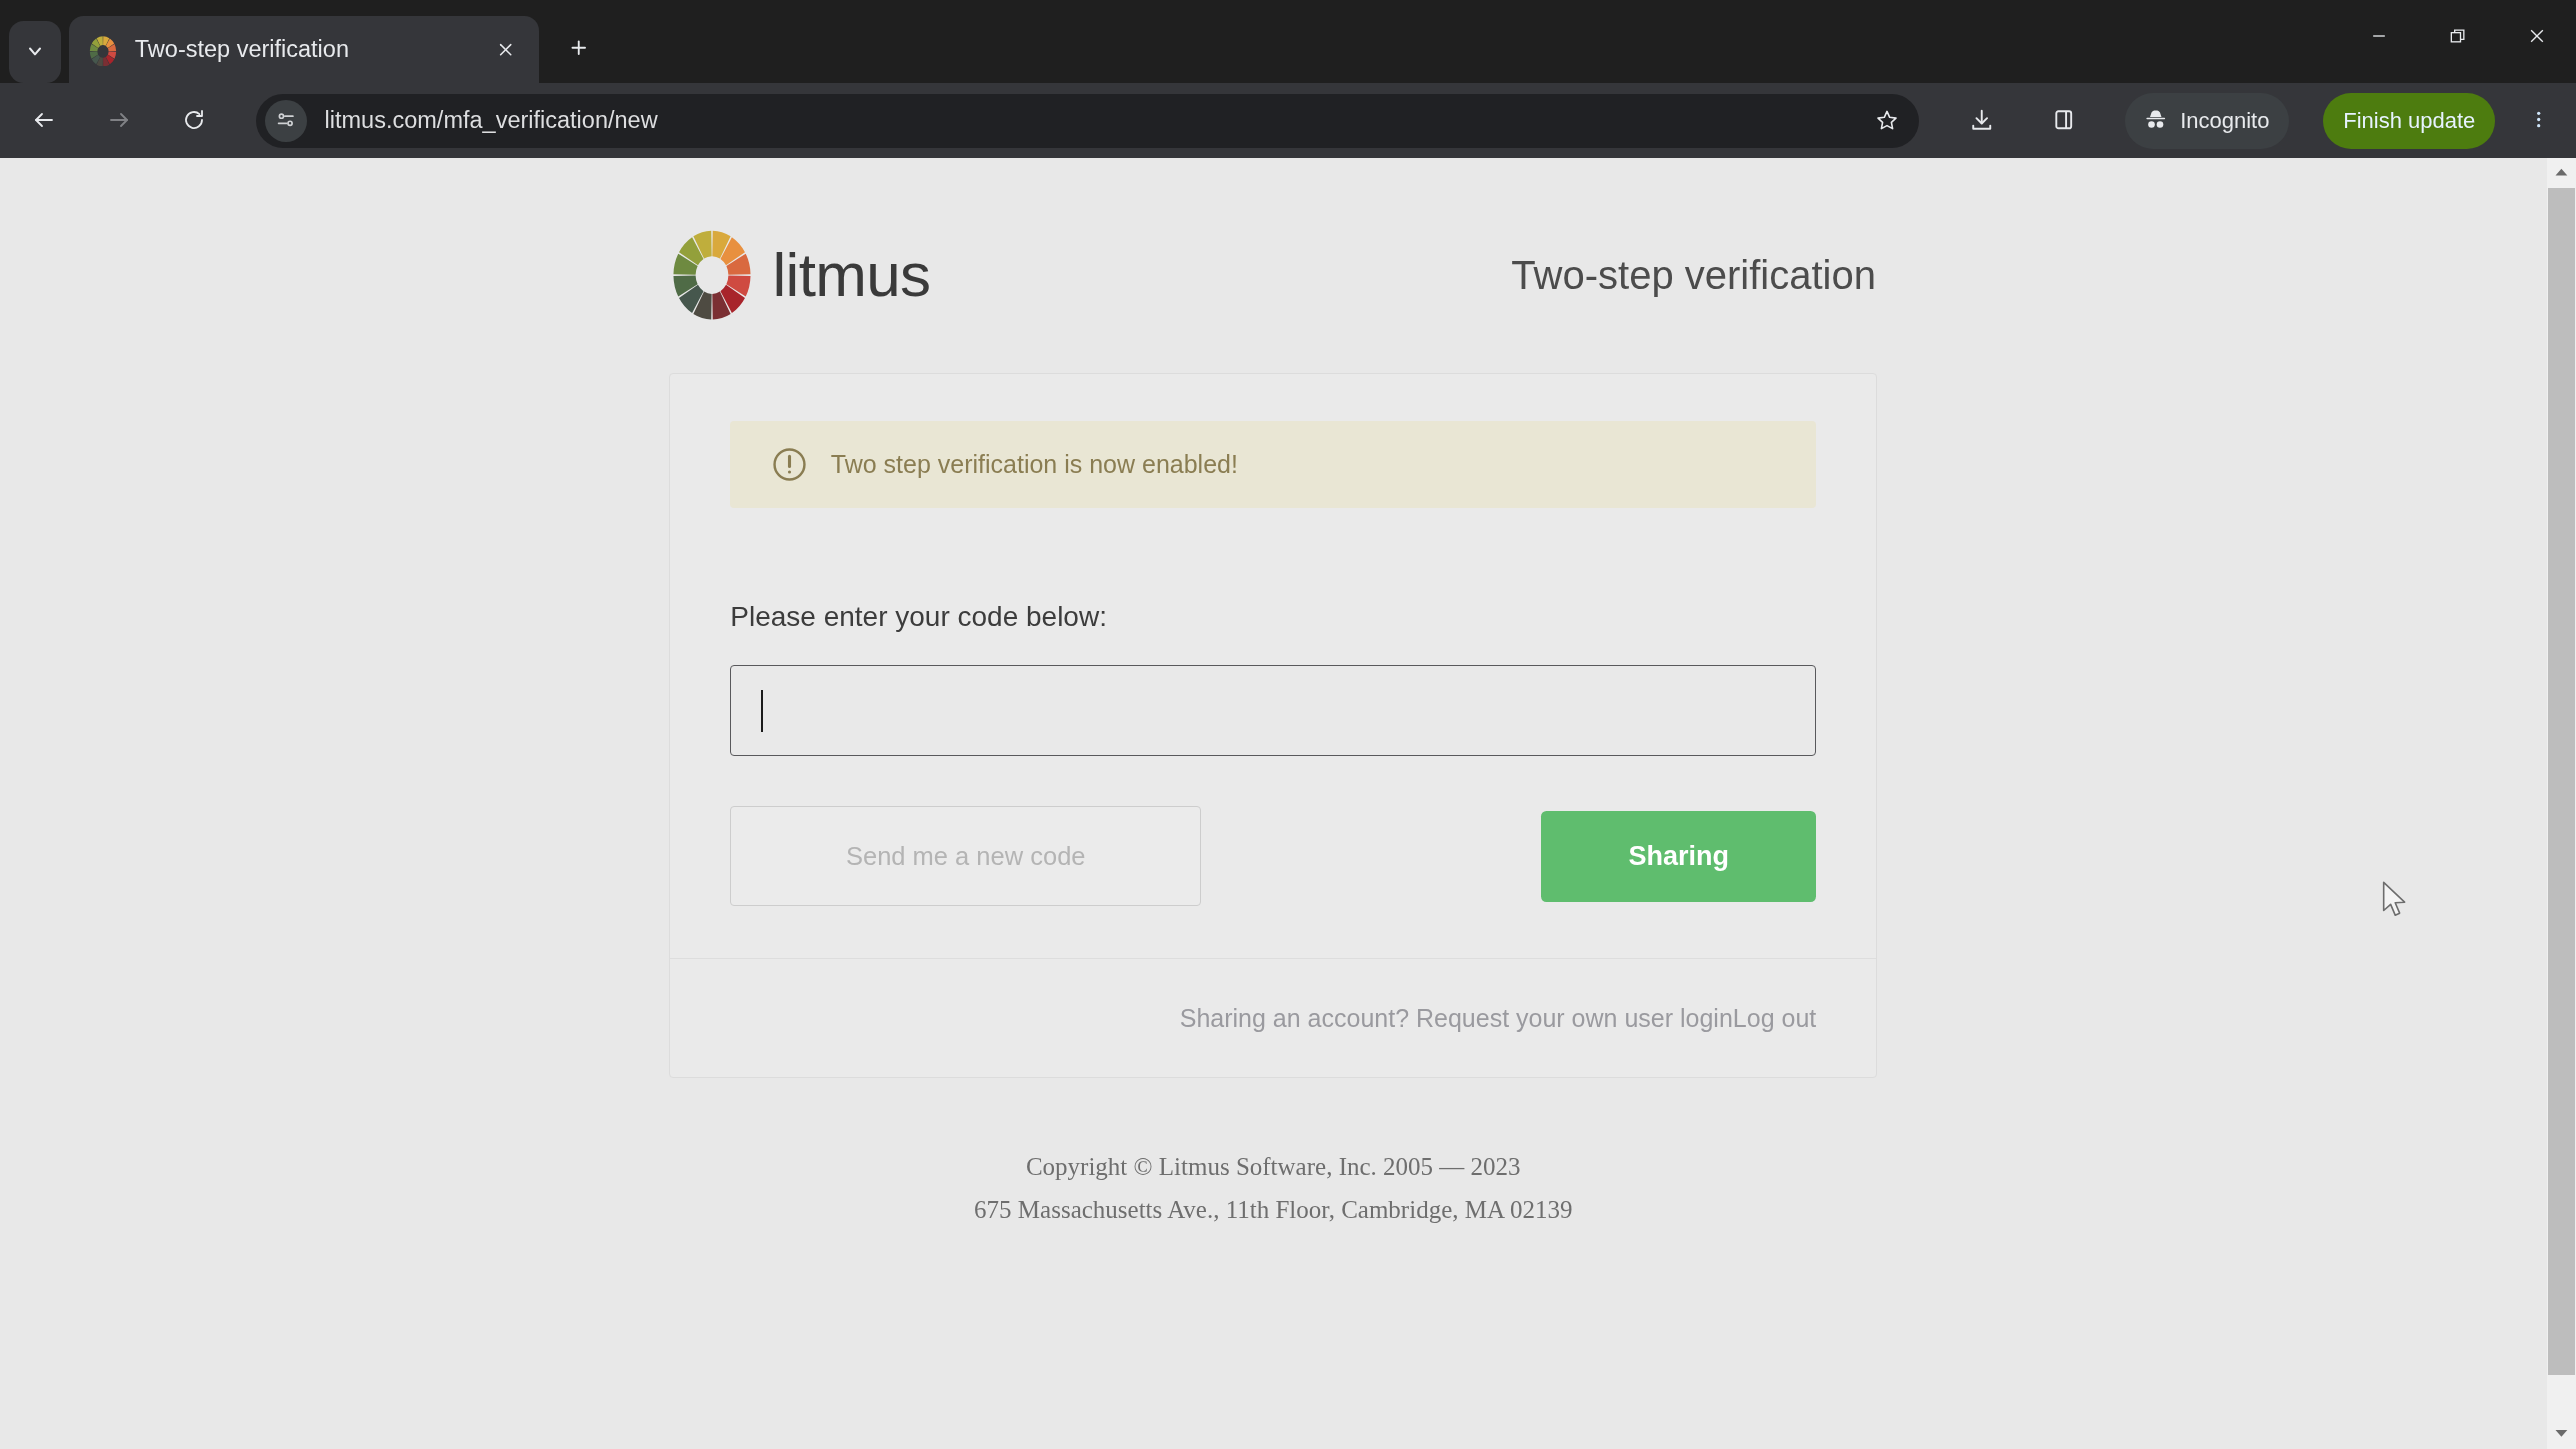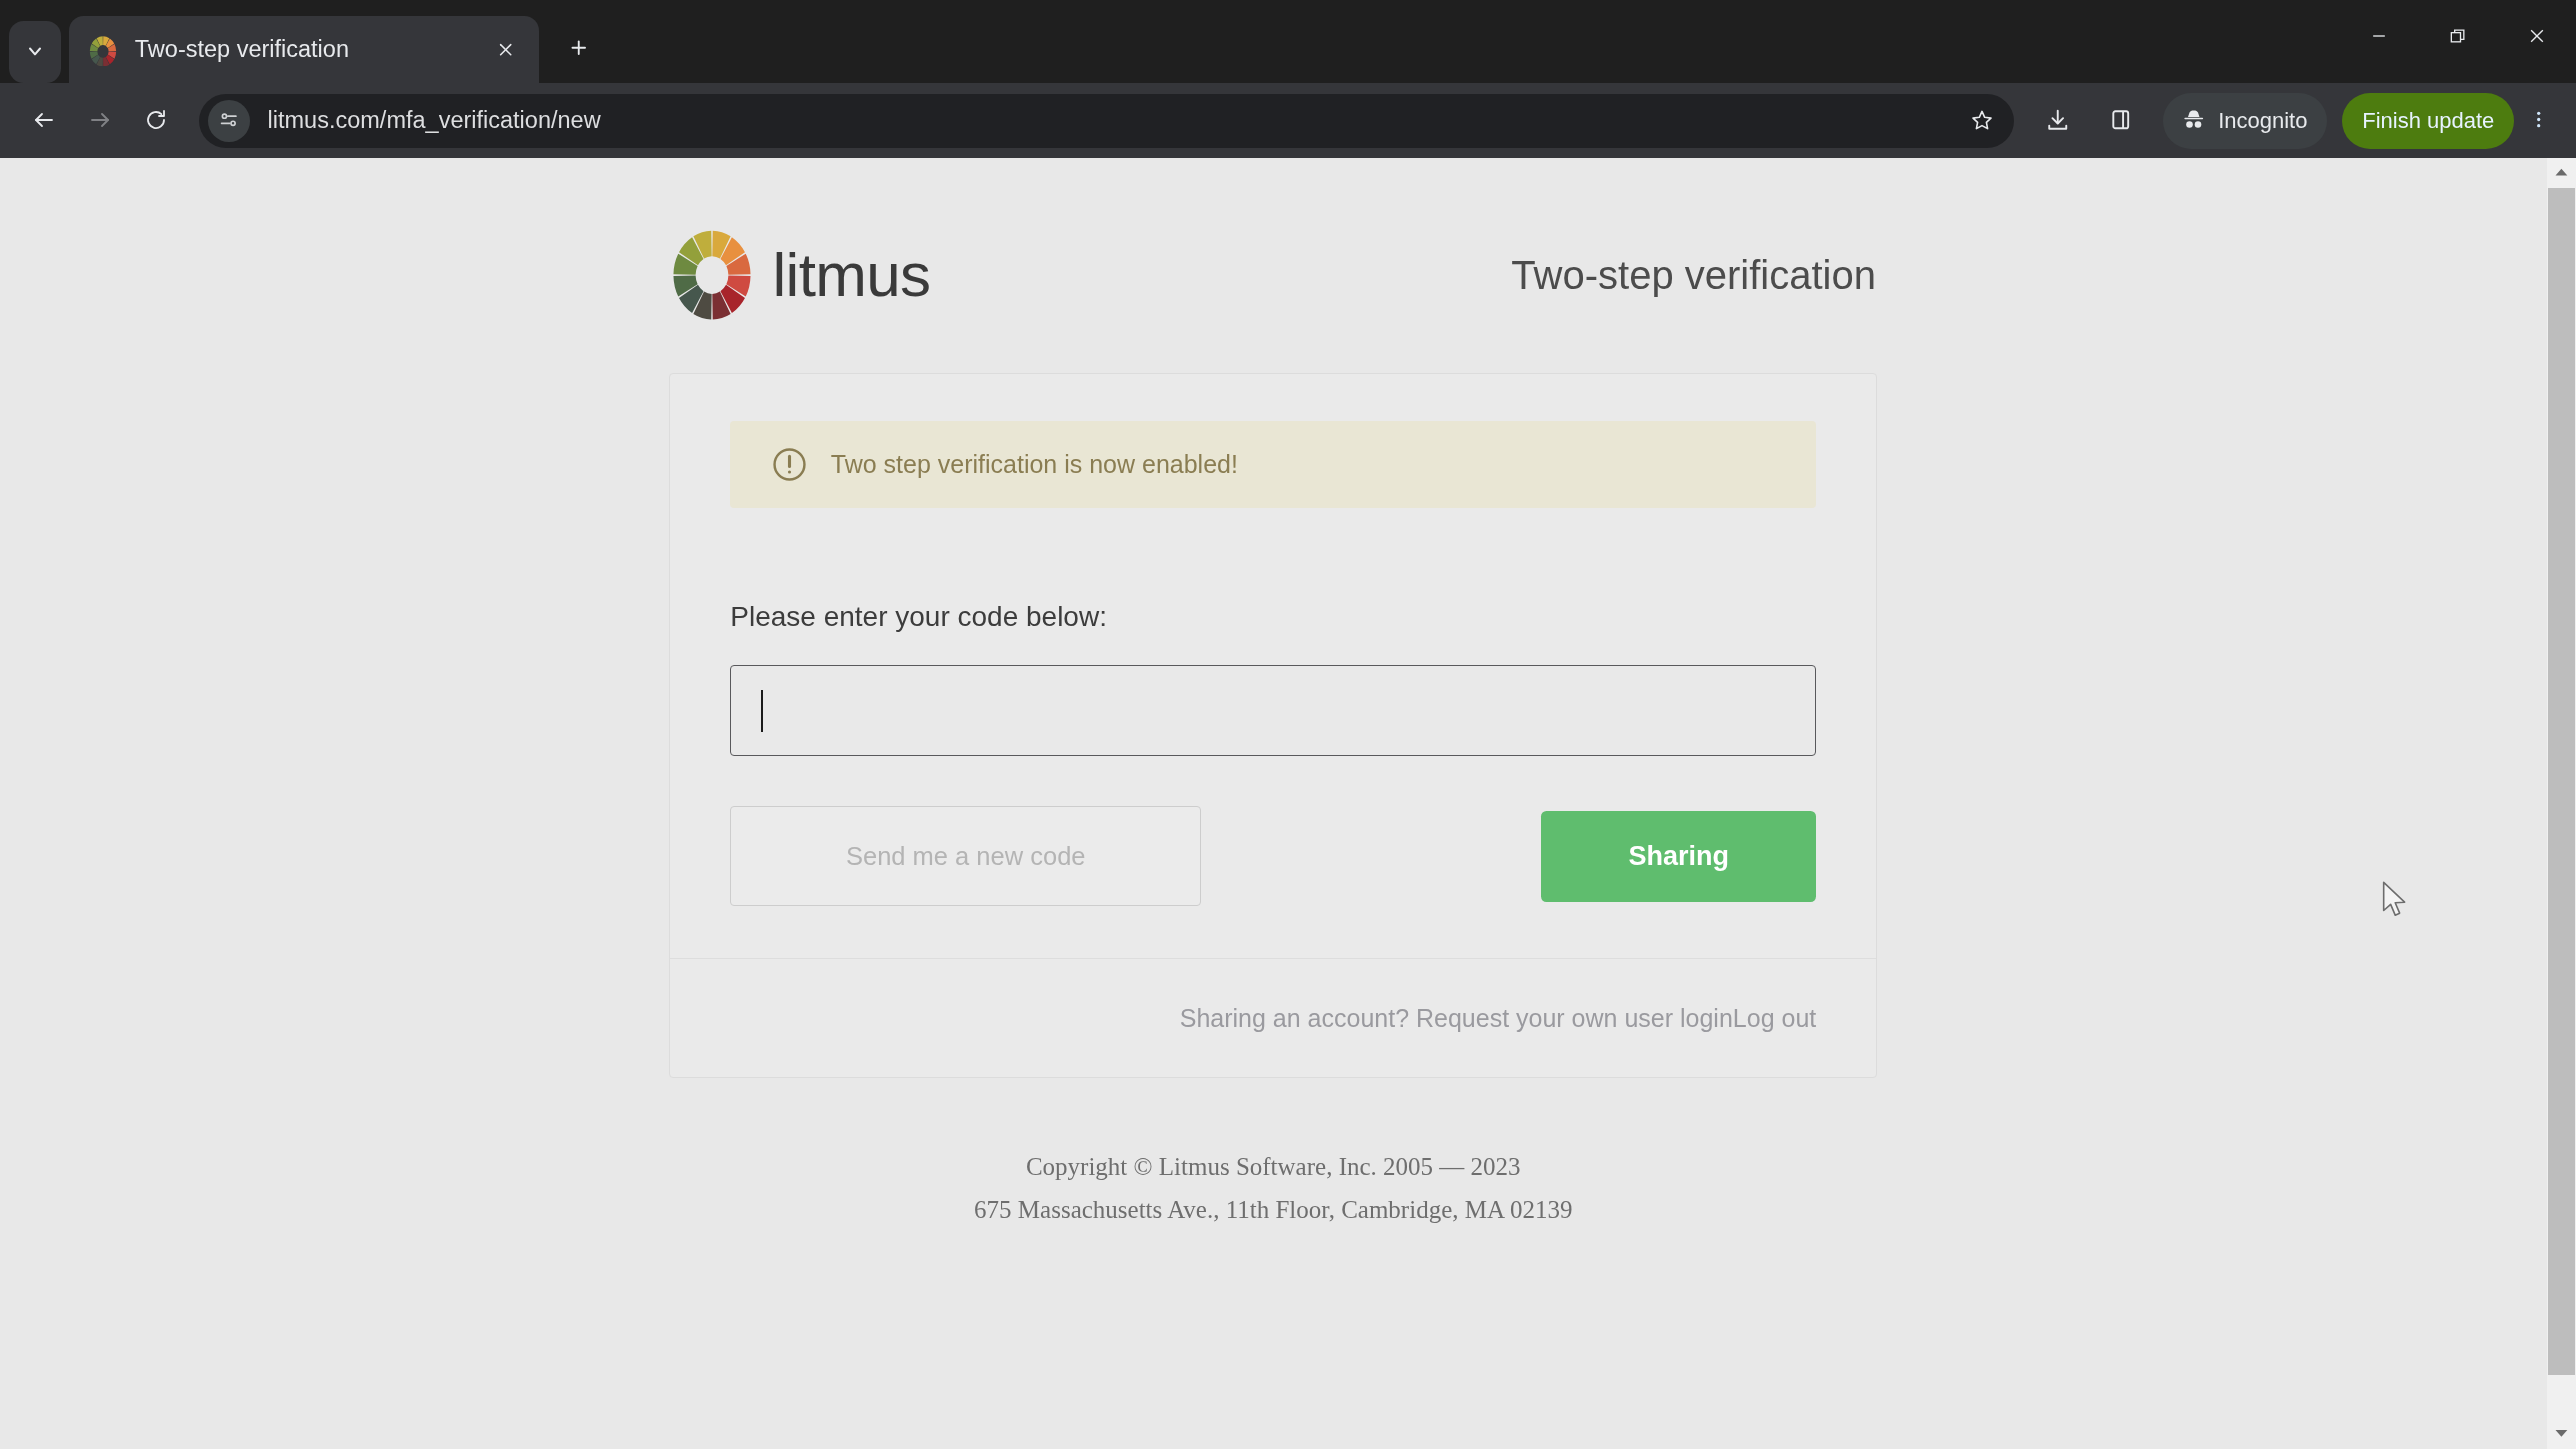--- a/index.html
+++ b/index.html
@@ -100,20 +100,21 @@
   .win-ctrl svg { width: 20px; height: 20px; }
 
   
   #toolbar {
     height: 75px;
     background: #35363a;
     display: flex;
     align-items: center;
     padding: 0 16px;
     flex: none;
+    gap: 19px;
   }
   .nav-btn {
     width: 56px; height: 56px;
     border-radius: 50%;
     display: flex; align-items: center; justify-content: center;
     flex: none;
   }
   .nav-btn svg { width: 24px; height: 24px; }
   .nav-btn.disabled svg { opacity: 0.42; }
 

